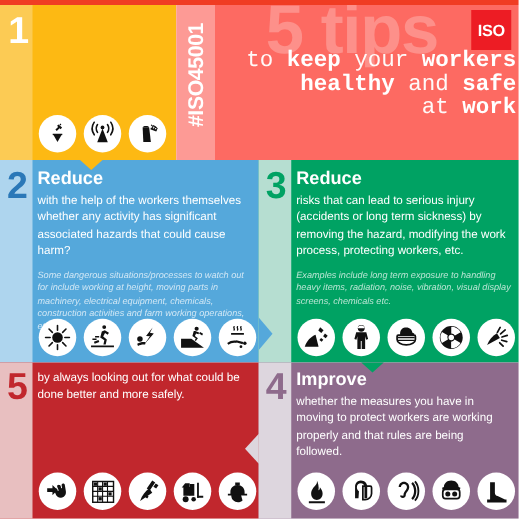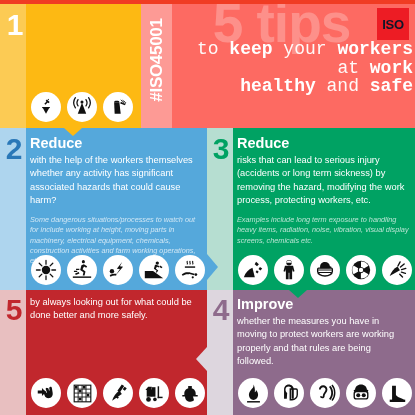--- a/index.html
+++ b/index.html
@@ -33,21 +33,21 @@
   .hero{position:absolute;left:172px;top:4px;width:243px;height:124px;background:#fd6a62;overflow:hidden;}
   .hero .watermark{position:absolute;left:2px;top:-8px;width:215px;text-align:center;
     font-size:55px;font-weight:700;color:rgba(255,255,255,.26);line-height:1;letter-spacing:-1px;}
   .hero .headline{position:absolute;left:-7px;top:36px;width:248px;
     text-align:right;color:#ffffff;line-height:1.04;padding-right:4px;}
   .hero .headline .ln{display:block;font-size:18px;white-space:nowrap;font-family:Liberation Mono, monospace;}
   .hero .headline b{font-weight:700;}
   .hero .headline span.lt{font-weight:300;opacity:.96;}
   .isologo{position:absolute;right:6px;top:4px;width:32px;height:32px;background:#ed1c24;
     display:flex;align-items:center;justify-content:center;}
-  .isologo span{font-size:13px;font-weight:700;color:#0f172a;letter-spacing:-.3px;}
+  .isologo span{font-size:13px;font-weight:700;color:#ffffff;letter-spacing:-.3px;}
 
   
   .midband{position:absolute;left:0;top:128px;width:415px;height:162px;}
   .p2{position:absolute;left:0;top:0;width:207px;height:162px;background:#55a8db;}
   .p2 .numcol{position:absolute;left:0;top:0;width:26px;height:162px;background:#aed5ee;}
   .p2 .num{position:absolute;left:1px;top:6px;width:26px;text-align:center;
     font-size:30px;font-weight:700;color:#2a78b8;line-height:1;}
   .p3{position:absolute;left:207px;top:0;width:208px;height:162px;background:#00a263;}
   .p3 .numcol{position:absolute;left:0;top:0;width:26px;height:162px;background:#b6ded1;}
   .p3 .num{position:absolute;left:1px;top:6px;width:26px;text-align:center;
@@ -141,24 +141,24 @@
       <div class="hashtxt">#ISO45001</div>
     </div>
 
     <div class="hero">
       <div class="watermark">5 tips</div>
       <div class="headline">
         <span class="ln">
           <span class="lt">to </span><b>keep </b><span class="lt">your </span><b>workers</b>
         </span>
         <span class="ln">
-          <span class="lt">at </span><b>work</b>
+          <b>healthy </b><span class="lt">and </span><b>safe</b>
         </span>
         <span class="ln">
-          <b>healthy </b><span class="lt">and </span><b>safe</b>
+          <span class="lt">at </span><b>work</b>
         </span>
       </div>
       <div class="isologo">
         <span>ISO</span>
       </div>
     </div>
   </div>
 
   <div class="midband">
 

